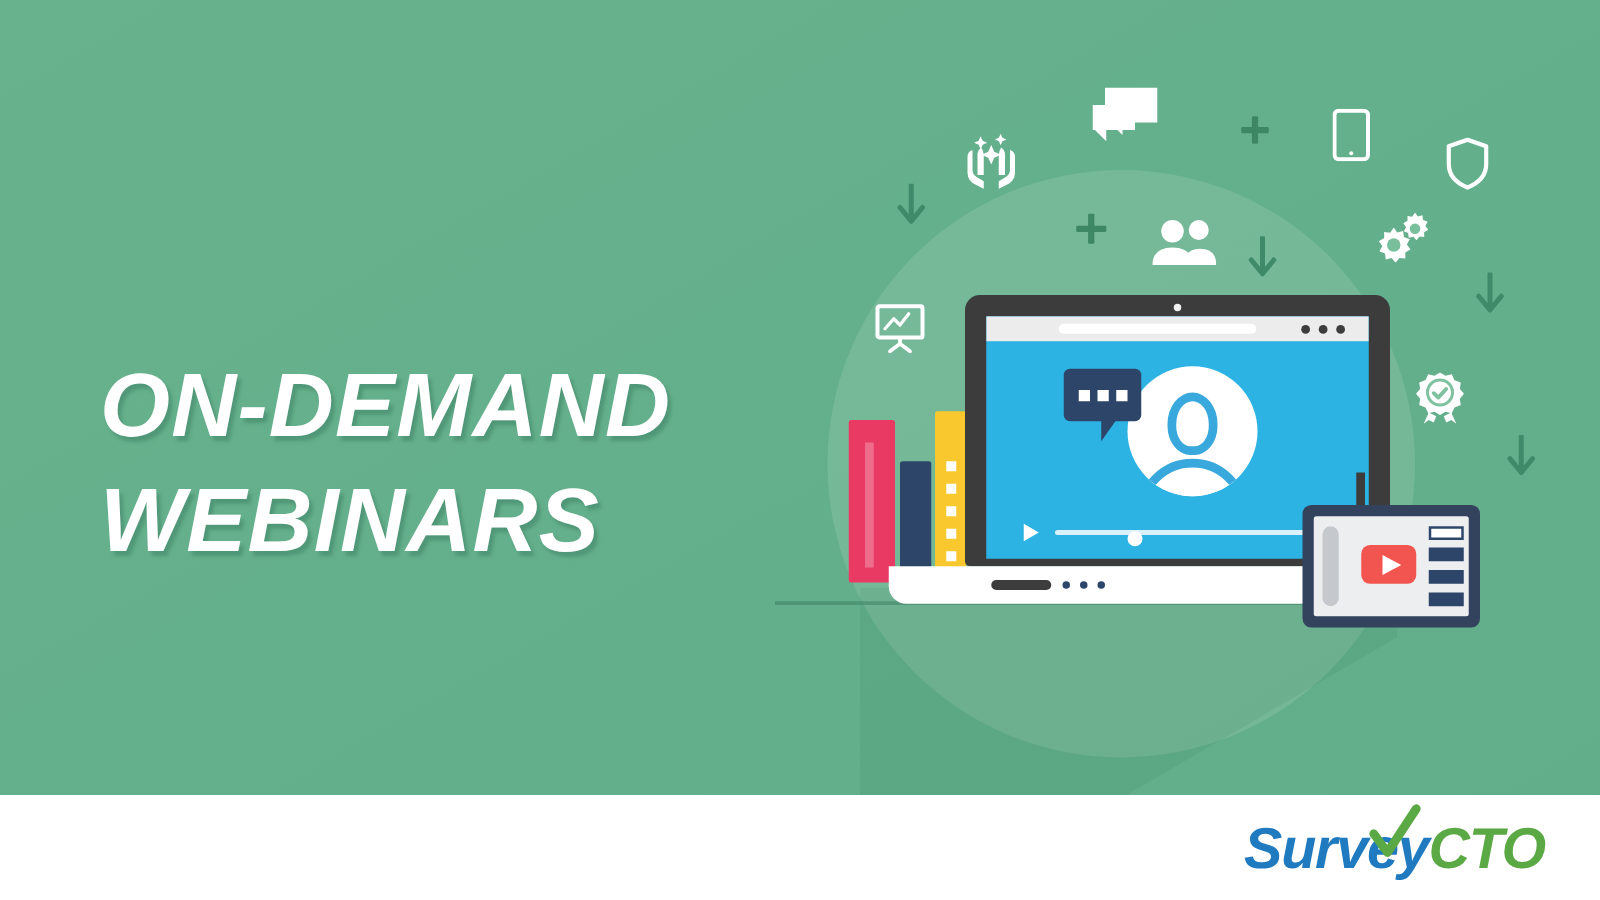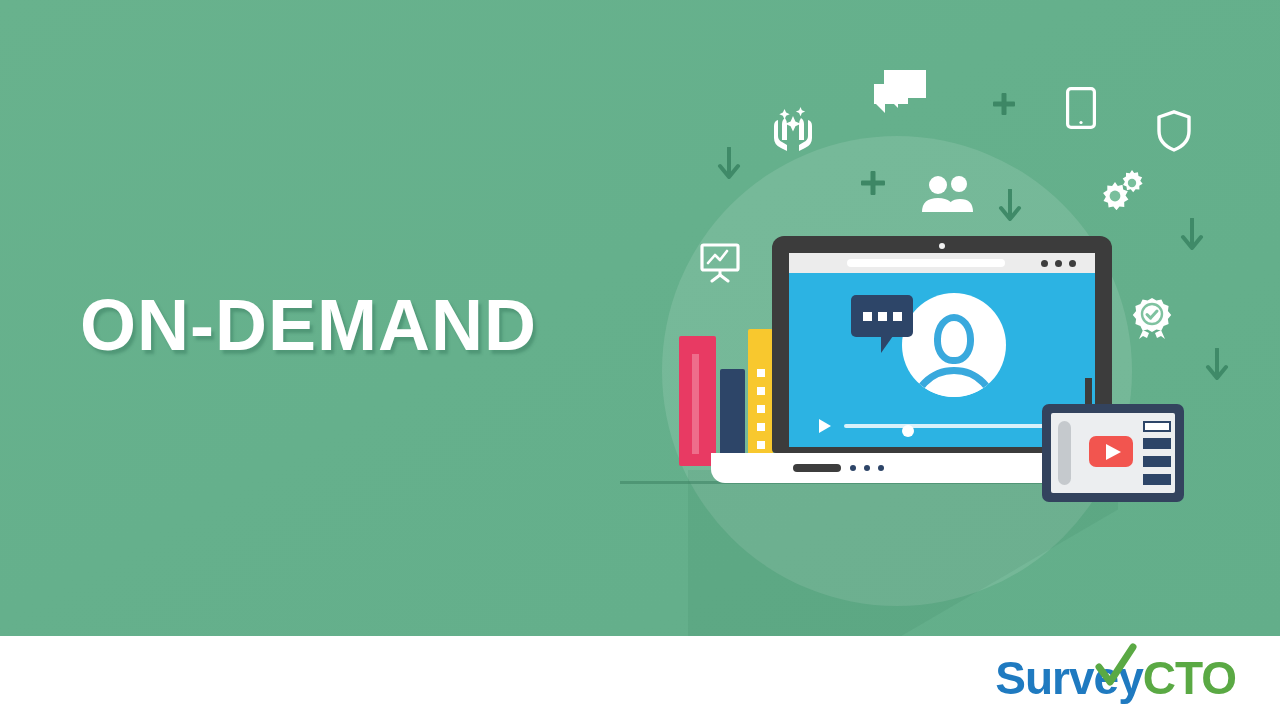--- a/index.html
+++ b/index.html
@@ -13,20 +13,21 @@
     overflow: hidden;
     font-family: "Liberation Sans", sans-serif;
   }
 
   #slide {
     position: relative;
     width: 1280px;
     height: 720px;
     overflow: hidden;
     background: #d946ef;
+    font-style: italic;
   }
 
   
   .hero {
     position: absolute;
     left: 0;
     top: 0;
     width: 1280px;
     height: 636px;
     background: linear-gradient(150deg, #68b28d 0%, #65b08c 45%, #63ae8a 100%);
@@ -361,20 +362,21 @@
 <div id="slide">
 
   <div class="hero">
 
     <div class="hero-circle"></div>
     <div class="long-shadow"></div>
     <div class="ground-line"></div>
 
     <div class="title-block">
       <div class="title-line">ON-DEMAND</div>
+      <div class="title-line second">WEBINARS</div>
     </div>
 
     <div class="fi" style="left:766px; top:100px; width:54px; height:54px;">
       <svg width="54" height="54" viewBox="0 0 54 54">
         <g fill="#ffffff">
           <path d="M12 20 q-4 1 -4 6 l0 12 q0 7 7 10 l6 3 0 -6 -5 -3 q-4 -2 -4 -6 l0 -13 q0 -3 -0 -3z"></path>
           <path d="M42 20 q4 1 4 6 l0 12 q0 7 -7 10 l-6 3 0 -6 5 -3 q4 -2 4 -6 l0 -13 q0 -3 0 -3z"></path>
           <path d="M19 18 q-3 2 -3 6 l0 16 5 0 0 -16 q0 -3 -2 -6z"></path>
           <path d="M35 18 q3 2 3 6 l0 16 -5 0 0 -16 q0 -3 2 -6z"></path>
           <path d="M27 16 l2.4 5.4 5.4 2.4 -5.4 2.4 -2.4 5.4 -2.4 -5.4 -5.4 -2.4 5.4 -2.4z"></path>

